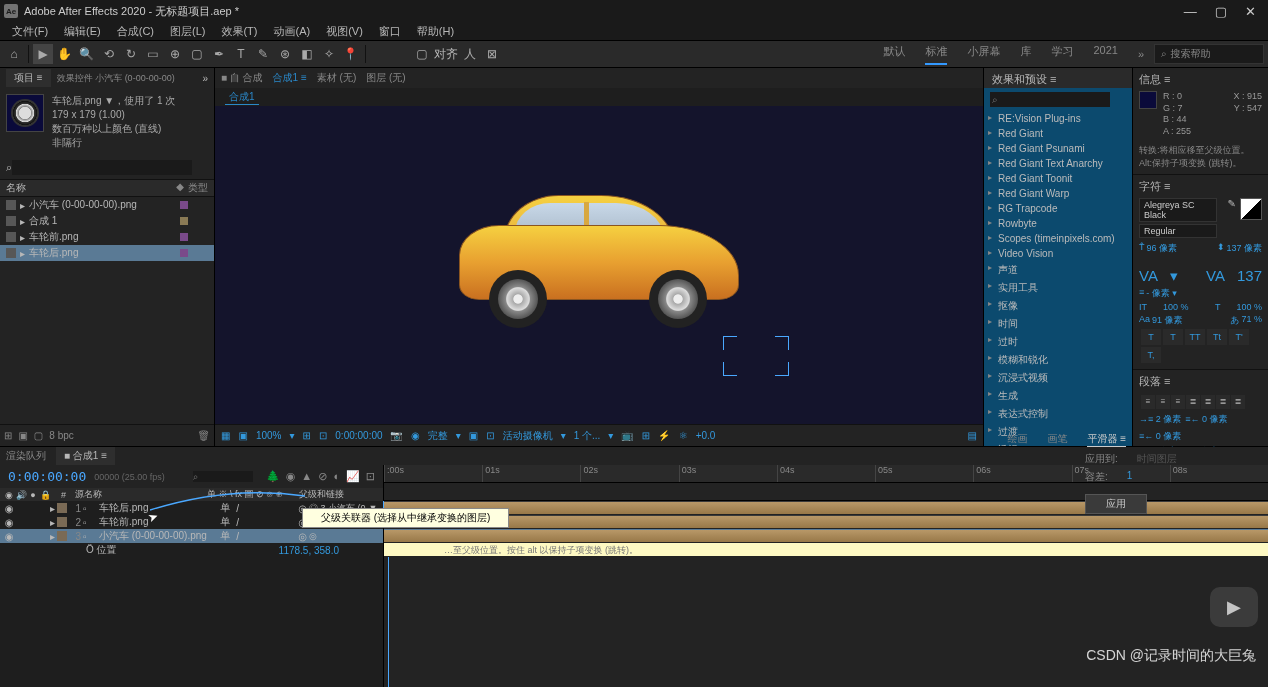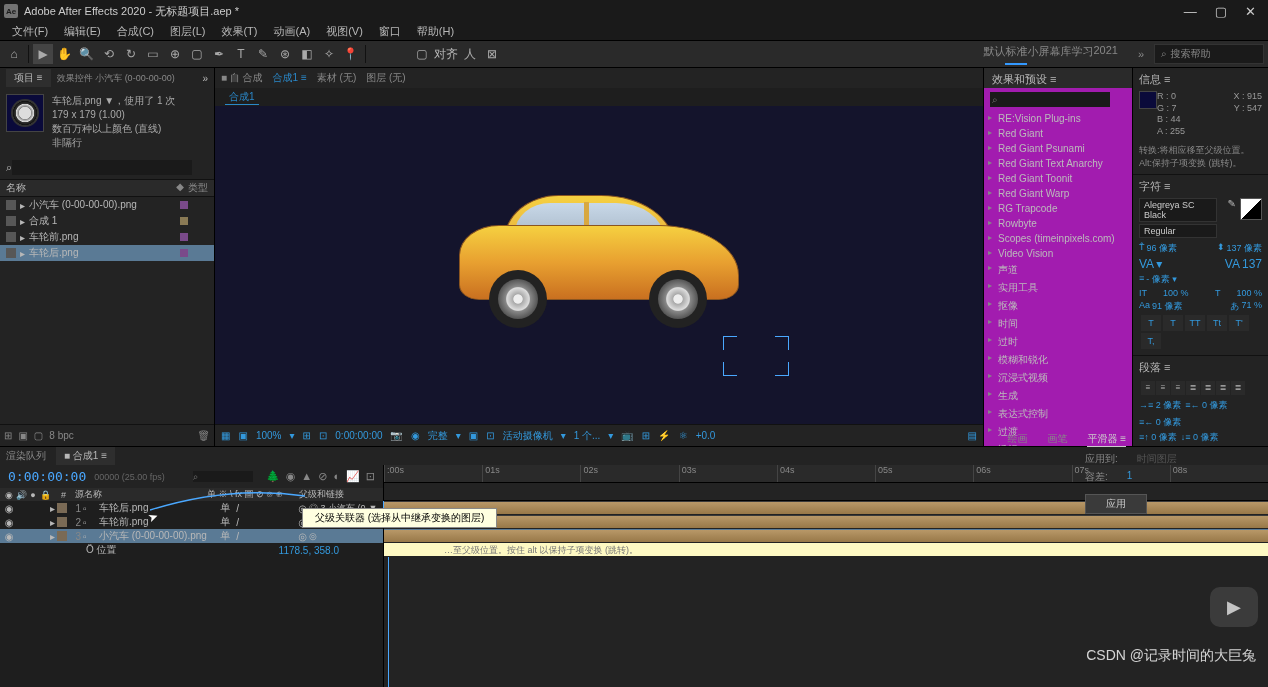--- a/index.html
+++ b/index.html
@@ -7,21 +7,21 @@
 .titlebar{height:22px;background:#1a1a1a;display:flex;align-items:center;padding:0 4px;color:#ccc}
 .titlebar .app-icon{width:14px;height:14px;background:#737373;border-radius:2px;margin-right:6px;display:flex;align-items:center;justify-content:center;font-size:8px;color:#1a1a1a;font-weight:bold}
 .titlebar .win-ctrls{margin-left:auto;display:flex;gap:18px;padding-right:8px}
 .titlebar .win-ctrls span{cursor:pointer;font-size:13px}
 .menubar{height:18px;background:#1a1a1a;display:flex;align-items:center;padding-left:6px;gap:4px;font-size:11px}
 .menubar span{padding:1px 6px;cursor:pointer}
 .toolbar{height:28px;background:#2a2a2a;border-top:1px solid #000;border-bottom:1px solid #000;display:flex;align-items:center;padding:0 4px;gap:2px}
 .tool-btn{width:20px;height:20px;display:flex;align-items:center;justify-content:center;color:#aaa;cursor:pointer;font-size:12px}
 .tool-btn.active{background:#444}
 .tool-sep{width:1px;height:18px;background:#111;margin:0 2px}
-.workspace-tabs{margin-left:auto;display:flex;gap:0;padding-right:10px;font-size:11px}
+.workspace-tabs{margin-left:auto;display:flex;gap:20px;padding-right:10px;font-size:11px}
 .workspace-tabs span{cursor:pointer;color:#888}
 .ws-underline{color:#3399ff;border-bottom:2px solid #3399ff;padding-bottom:4px}
 .search-box{background:#1a1a1a;border:1px solid #333;padding:2px 6px;width:110px;color:#888;font-size:10px;display:flex;align-items:center;gap:4px}
 .main{display:flex;height:378px}
 .left-panel{width:215px;background:#232323;display:flex;flex-direction:column;border-right:1px solid #000}
 .panel-tab{height:20px;display:flex;align-items:center;font-size:10px;padding:0 6px;background:#232323;gap:6px}
 .panel-tab .tab-lbl{background:#2e2e2e;padding:2px 8px}
 .item-info{padding:6px;display:flex;gap:8px;font-size:10px;color:#aaa}
 .asset-thumb{width:38px;height:38px;background:#0a0a3a;border:1px solid #444;display:flex;align-items:center;justify-content:center}
 .wheel{width:28px;height:28px;border-radius:50%;background:radial-gradient(circle,#ddd 30%,#888 32%,#ddd 45%,#333 48%,#111 60%,#333 62%)}
@@ -48,21 +48,21 @@
 .car-body{position:absolute;left:10px;top:35px;width:280px;height:75px;background:linear-gradient(180deg,#f5d040 0%,#e8a030 50%,#c97020 100%);border-radius:40px 80px 20px 20px / 30px 50px 15px 15px;border:1px solid #8a5520}
 .car-roof{position:absolute;left:55px;top:5px;width:170px;height:50px;background:linear-gradient(180deg,#f5d040 0%,#e8b040 100%);border-radius:60px 80px 0 0 / 50px 55px 0 0;border:1px solid #8a5520;border-bottom:none}
 .car-window{position:absolute;left:66px;top:13px;width:148px;height:36px;background:linear-gradient(180deg,#c8d8e8 0%,#a8b8c8 100%);border-radius:45px 60px 4px 4px / 38px 42px 4px 4px}
 .pillar{position:absolute;left:135px;top:12px;width:5px;height:38px;background:#d8a840}
 .cw{position:absolute;width:58px;height:58px;border-radius:50%;background:#222;top:80px;display:flex;align-items:center;justify-content:center}
 .cw1{left:40px}.cw2{left:200px}
 .cw .rim{width:40px;height:40px;border-radius:50%;background:radial-gradient(circle,#eee 15%,#aaa 18%,#ddd 40%,#888 44%,#555 70%)}
 .sel-h{position:absolute;width:14px;height:14px;border:1px solid #4aa8ff}
 .viewer-ctrls{height:22px;background:#232323;border-top:1px solid #111;display:flex;align-items:center;padding:0 6px;gap:8px;font-size:10px;color:#3399dd}
 .viewer-ctrls .vc{cursor:pointer}
-.right-panel{width:150px;background:#a21caf;border-left:1px solid #000;border-right:1px solid #000;display:flex;flex-direction:column}
+.right-panel{width:150px;background:#0c4a6e;border-left:1px solid #000;border-right:1px solid #000;display:flex;flex-direction:column}
 .rp-tab{height:20px;padding:4px 8px;font-size:11px;background:#2a2a2a}
 .rp-search{padding:4px 6px}
 .rp-search input{background:#1a1a1a;border:none;width:120px;font-size:10px;padding:2px;color:#ccc}
 .fx-list{flex:1;overflow:hidden;font-size:10px}
 .fx-item{padding:2px 4px 2px 14px;position:relative;cursor:pointer;color:#bbb}
 .fx-item::before{content:"▸";position:absolute;left:4px;top:2px;font-size:8px;color:#888}
 .far-right{width:135px;background:#232323;display:flex;flex-direction:column;font-size:10px}
 .fr-section{border-bottom:1px solid #111;padding:4px 6px}
 .fr-title{display:flex;align-items:center;font-size:11px;margin-bottom:4px}
 .info-row{display:flex;justify-content:space-between;color:#999;font-size:9px;line-height:1.3}
@@ -93,21 +93,21 @@
 .layer-row .nm{flex:1;padding-left:4px}
 .layer-row .par{width:70px;font-size:9px}
 .tl-track-area{flex:1;position:relative;background:#232323}
 .ruler{height:18px;background:#2a2a2a;position:relative;border-bottom:1px solid #000;display:flex;font-size:9px;color:#888}
 .ruler .tick{flex:1;border-left:1px solid #444;padding-left:2px}
 .playhead{position:absolute;left:4px;top:0;width:1px;height:100%;background:#4aa8ff}
 .playhead::before{content:"";position:absolute;top:0;left:-5px;width:11px;height:12px;background:#4aa8ff;clip-path:polygon(0 0,100% 0,100% 60%,50% 100%,0 60%)}
 .track{height:14px;background:#3a3a3a;border-bottom:1px solid #222;position:relative}
 .track.sel{background:#5a7a95}
 .track-bar{position:absolute;top:1px;height:12px;background:linear-gradient(#b89868,#987848);left:0;right:0}
-.tooltip{position:absolute;background:#ffffe0;color:#000;font-size:10px;padding:2px 12px;border:1px solid #888;z-index:20;white-space:nowrap}
+.tooltip{position:absolute;background:#ffffe0;color:#000;font-size:10px;padding:2px 18px;border:1px solid #888;z-index:20;white-space:nowrap}
 .bottom-right{position:absolute;right:10px;bottom:60px;width:48px;height:40px;background:rgba(200,200,200,0.15);border-radius:10px;display:flex;align-items:center;justify-content:center}
 .bottom-right::before{content:"▶";color:rgba(255,255,255,0.7);font-size:18px}
 .watermark{position:absolute;right:12px;bottom:22px;font-size:14px;color:rgba(255,255,255,0.8)}
 .side-tabs{position:absolute;right:136px;top:426px;display:flex;gap:20px;font-size:10px;color:#888;padding:6px}
 .brk{position:absolute;left:1085px;top:448px;font-size:10px;color:#888;width:180px}
 .brk .row{display:flex;gap:19px;margin:4px 0}
 .brk button{background:#3a3a3a;border:1px solid #555;color:#ccc;font-size:10px;padding:2px 20px;margin-top:6px}
 .cursor-arrow{position:absolute;z-index:30;font-size:12px;color:#fff;transform:rotate(-20deg)}
 </style>
 </head>
@@ -315,21 +315,21 @@
         <div class="fx-item">生成</div>
         <div class="fx-item">表达式控制</div>
         <div class="fx-item">过渡</div>
         <div class="fx-item">透视</div>
       </div>
   </div>
 
   <div class="far-right">
     <div class="fr-section">
       <div class="fr-title">信息 ≡</div>
-      <div style="display:flex;">
+      <div style="display:flex;gap:6px">
         <div style="width:18px;height:18px;background:#0a0a3a;border:1px solid #444"></div>
         <div style="flex:1">
           <div class="info-row">
               <span>R : 0</span>
               <span>X : 915</span>
             </div>
           <div class="info-row">
               <span>G : 7</span>
               <span>Y : 547</span>
             </div>
@@ -353,21 +353,21 @@
         </div>
         <div style="font-size:10px">✎</div>
         <div class="color-sw"></div>
       </div>
       <div style="display:flex;gap:2px;margin-top:4px;font-size:9px;color:#3399dd">
         <span>T̂</span>
           <span>96 像素</span>
         <span style="margin-left:auto">⬍</span>
           <span>137 像素</span>
       </div>
-      <div style="display:flex;gap:2px;margin-top:2px;font-size:12px;color:#3399dd">
+      <div style="display:flex;gap:12px;margin-top:12px;font-size:15px;color:#3399dd">
         <span>VA</span>
           <span>▾</span>
         <span style="margin-left:auto">VA</span>
           <span>137</span>
       </div>
       <div style="display:flex;gap:2px;margin-top:2px;font-size:9px;color:#3399dd">
         <span>≡</span>
           <span>- 像素 ▾</span>
       </div>
       <div style="display:flex;gap:16px;margin-top:2px;font-size:9px;color:#3399dd">

